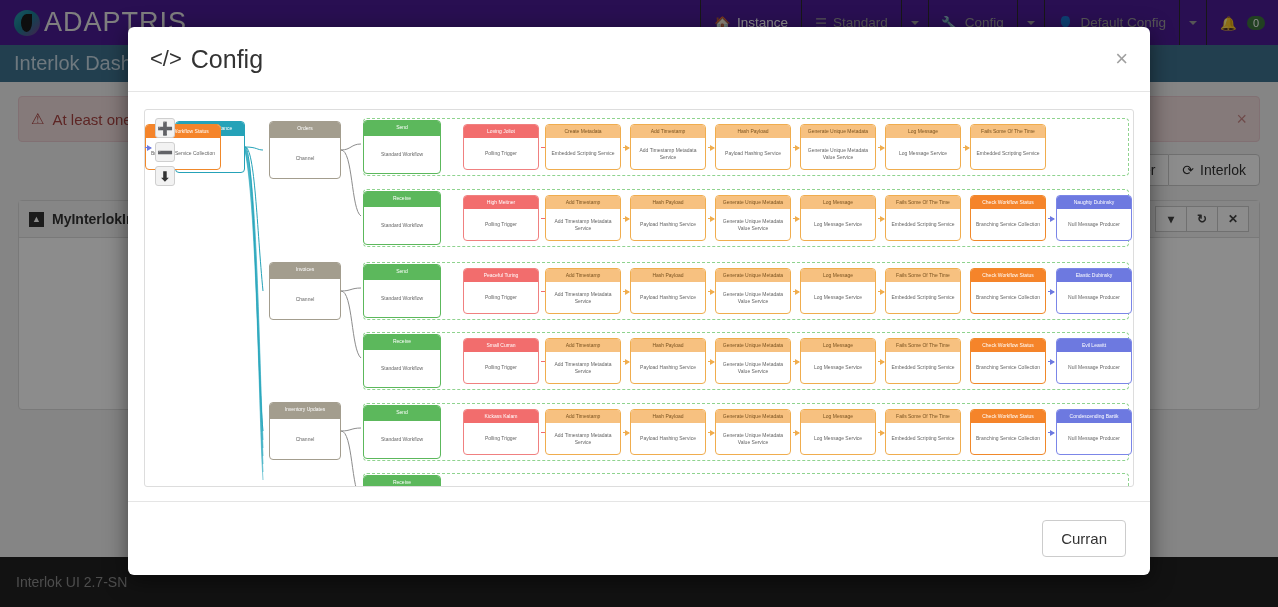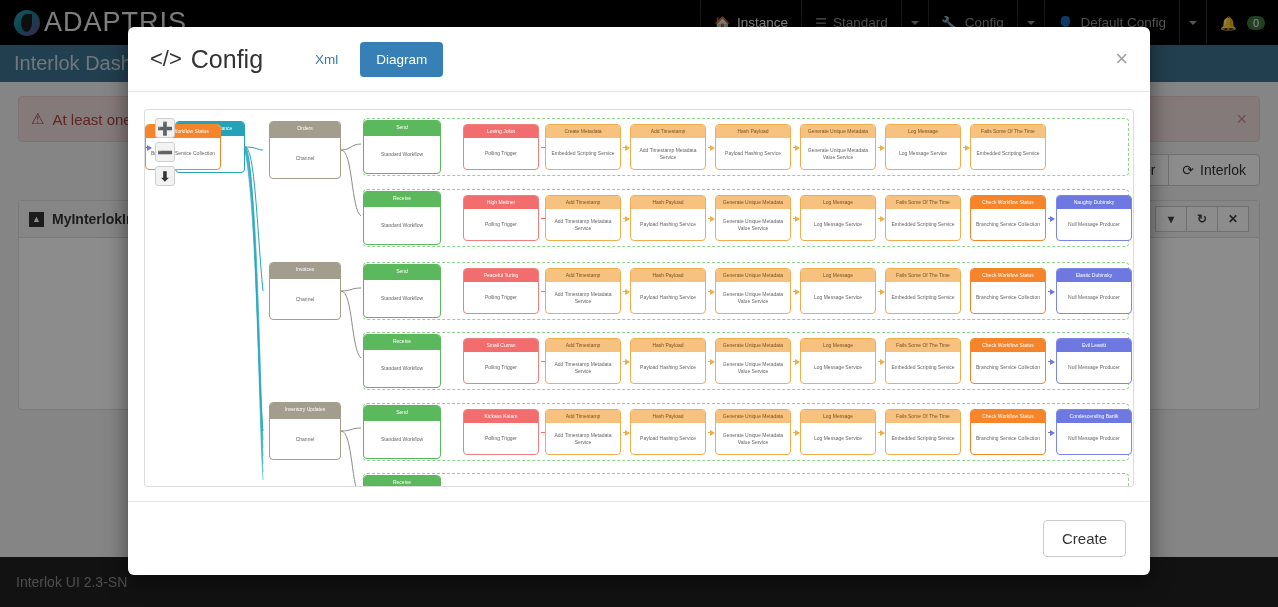--- a/index.html
+++ b/index.html
@@ -9,21 +9,21 @@
     overflow: hidden;
     font-family: "Liberation Sans", sans-serif;
     background: #ffffff;
   }
 
   
   #page { position: absolute; inset: 0; background: #f5f5f5; }
 
   .navbar {
     position: absolute; top: 0; left: 0; right: 0; height: 45px;
-    background: #000000;
+    background: #4c1d95;
     display: flex; align-items: center;
   }
   .brand {
     display: flex; align-items: center; gap: 4px;
     padding-left: 14px;
   }
   .brand-mark {
     width: 26px; height: 26px; border-radius: 50%;
     background: linear-gradient(135deg,#2b9fb3 0%,#1a7f95 45%,#7a3f8f 100%);
     position: relative;
@@ -284,35 +284,31 @@
         </div>
         <div class="panel-right">
           <div class="pr-title">ns</div>
           <div class="pr-sub">me</div>
           <div class="pr-time">08:55</div>
           <div class="pr-started">tarted</div>
         </div>
       </div>
     </div>
 
-    <div class="footer">Interlok UI  2.3-SN</div>
+    <div class="footer">Interlok UI  2.7-SN</div>
   </div>
 </div>
 
 <div id="overlay"></div>
 
 <div class="modal">
   <div class="modal-head">
     <div class="modal-title">
       <span class="code-ico">&lt;/&gt;</span>
       <span>Config</span>
-    </div>
-    <div class="tabs">
-      <div class="tab">Xml</div>
-      <div class="tab active">Diagram</div>
     </div>
     <div class="modal-x">×</div>
   </div>
 
   <div class="modal-body">
     <div class="canvas" id="canvas">
       <div class="zoom-ctrls">
         <div class="zbtn">➕</div>
         <div class="zbtn">➖</div>
         <div class="zbtn">⬇</div>
@@ -569,15 +565,15 @@
           </div>
           <div class="wf-box" style="left: 218px; top: 363px; width: 766px; height: 58px;"></div>
           <div class="node n-workflow" style="left: 218px; top: 365px; width: 78px; height: 54px;">
             <div class="n-head" style="height: 15px;">Receive</div>
           </div>
         </div>
     </div>
   </div>
 
   <div class="modal-foot">
-    <button class="close-btn">Create</button>
+    <button class="close-btn">Curran</button>
   </div>
 </div>
 
 </body></html>

